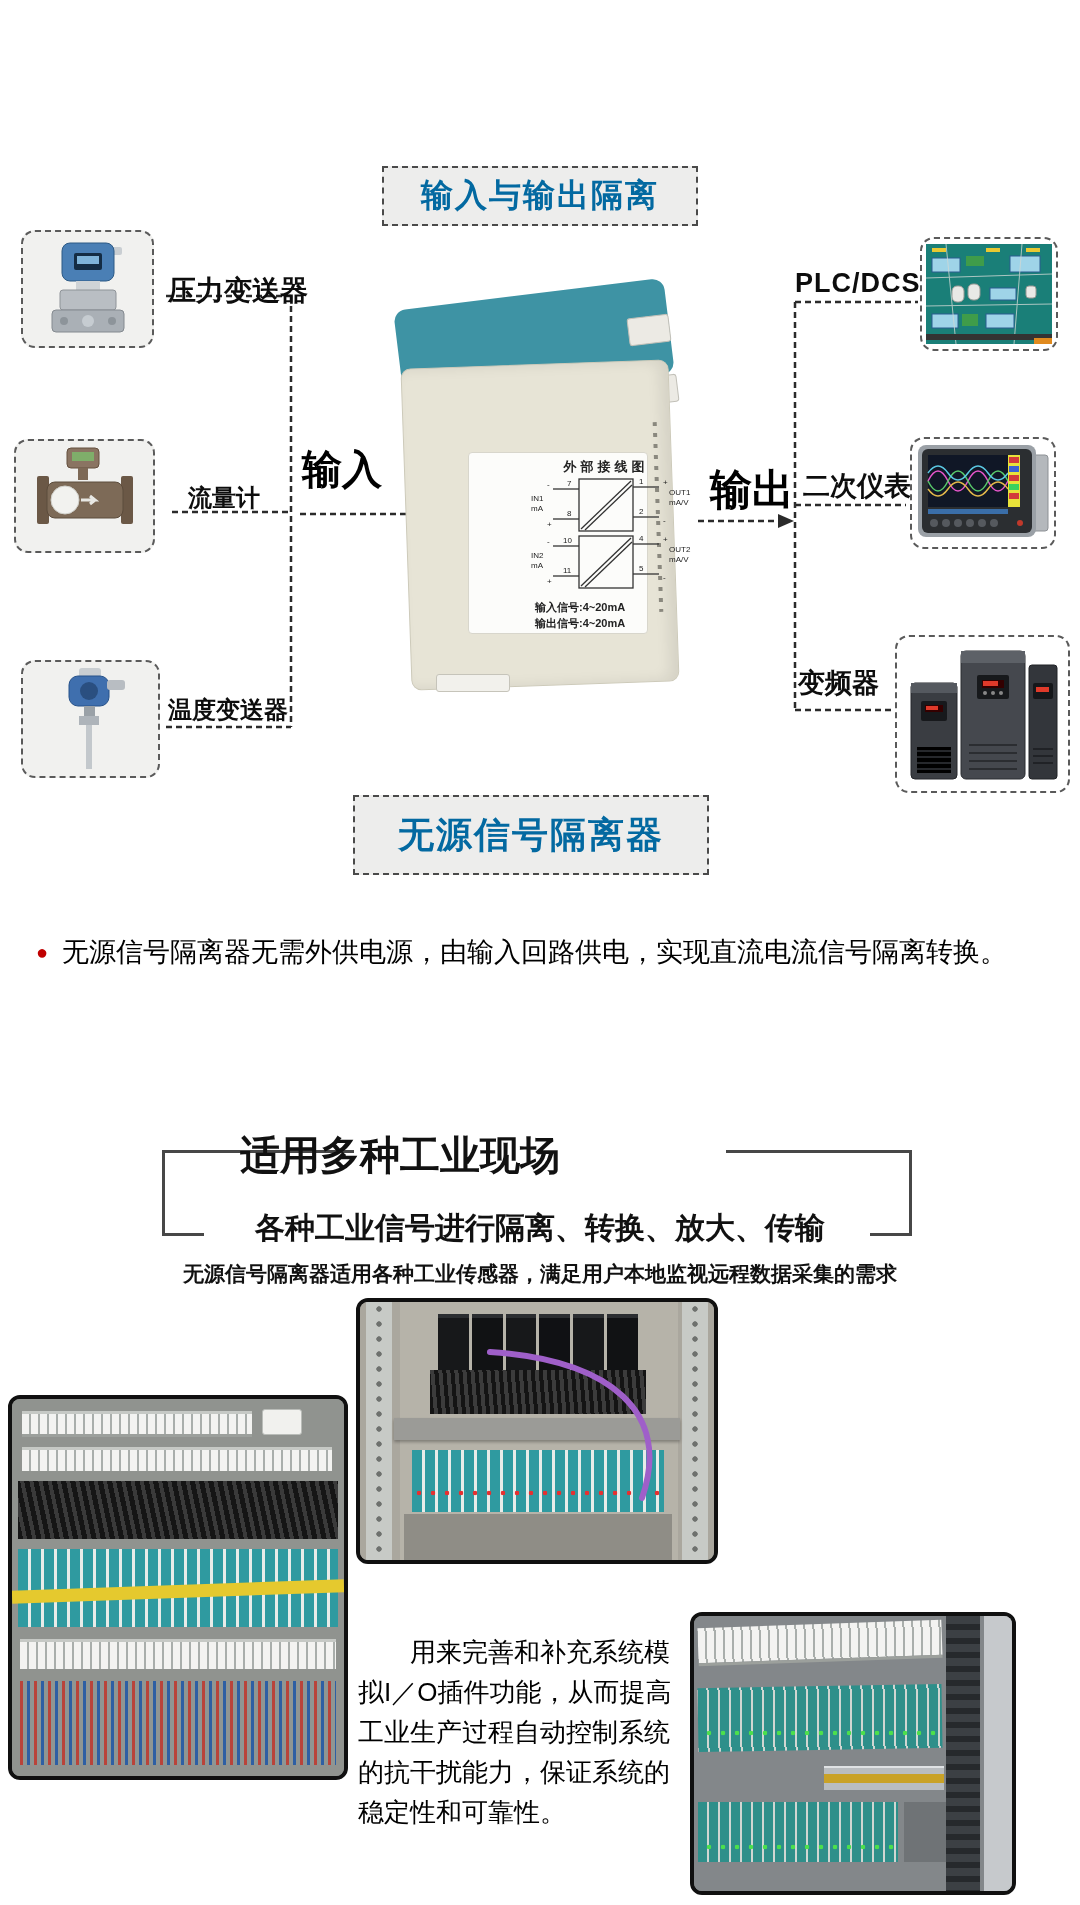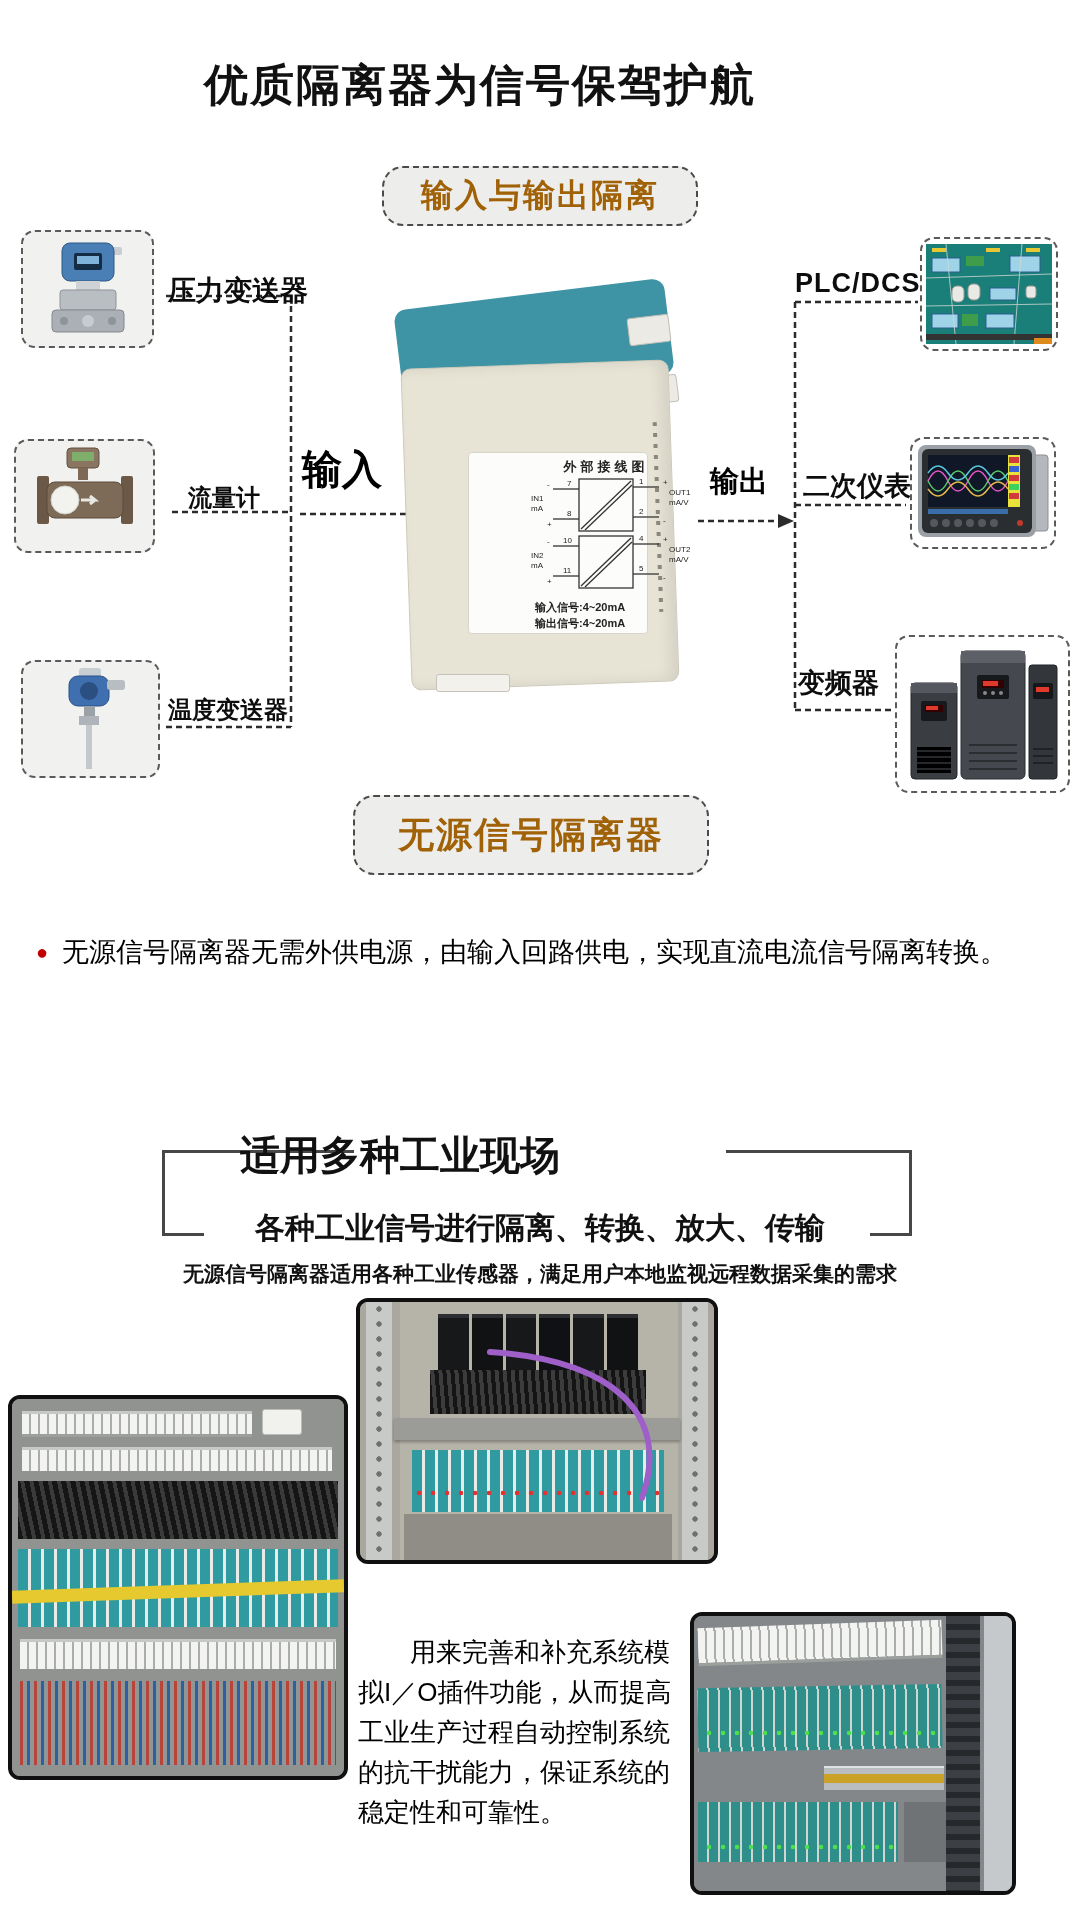--- a/index.html
+++ b/index.html
@@ -2,41 +2,40 @@
 <html><head>
 <meta charset="utf-8">
 <style>
   * { margin:0; padding:0; box-sizing:border-box; }
   html,body { background:#ffffff; }
   body { font-family:"Liberation Sans","DejaVu Sans",sans-serif; color:#111; }
   #canvas { position:relative; width:1080px; height:1905px; margin:0 auto; background:#fff; overflow:hidden; }
   .abs { position:absolute; }
   .dash-card { border:2px dashed #5a5a5a; border-radius:14px; background:#f1f1ef;
                display:flex; align-items:center; justify-content:center; overflow:hidden; }
-  .badge { border:2px dashed #4a4a4a; border-radius:21px; background:#ededec;
+  .badge { border:2px dashed #4a4a4a; border-radius:0; background:#ededec;
            display:flex; align-items:center; justify-content:center;
-           font-weight:700; color:#a16207;font-family:Liberation Mono, monospace; }
+           font-weight:700; color:#0369a1;font-family:Liberation Mono, monospace; }
   .cn-label { font-weight:700; color:#0d0d0d; white-space:nowrap; }
   .arrow-word { font-weight:700; color:#000; }
   .para { color:#000; }
   .bullet-dot { color:#c00000; font-size:20px; margin-right:14px; vertical-align:2px; }
   .photo { border:4px solid #101010; border-radius:12px; overflow:hidden; background:#8d9093; }
   .bracket { background:#474747; }
   svg text { font-family:"Liberation Sans","DejaVu Sans",sans-serif; }
   .tealrow { background:repeating-linear-gradient(90deg,#2f9aa0 0 10px,#e8ece9 10px 13px); }
   .termrow { background:repeating-linear-gradient(90deg,#f3f3f1 0 7px,#a9aeab 7px 9px); }
   .ledrow-red { background-image:radial-gradient(circle,#e63030 2px,transparent 2.6px); background-size:14px 10px; }
   .ledrow-grn { background-image:radial-gradient(circle,#4ce04c 2px,transparent 2.6px); background-size:14px 10px; }
 </style>
 </head>
 <body>
 
 <div id="canvas">
 
-  <div class="abs" style="left:204px; top:56px; width:560px; height:56px; font-size:44px; font-weight:700; letter-spacing:2px;">优质隔离器为信号保驾护航</div>
 
   <div class="abs badge" style="left:382px; top:166px; width:316px; height:60px; font-size:32px; letter-spacing:2px;">输入与输出隔离</div>
 
   <svg class="abs" style="left:0; top:0;" width="1080" height="1905" viewBox="0 0 1080 1905">
     <g stroke="#2b2b2b" stroke-width="2.5" stroke-dasharray="6 4" fill="none">
       <line x1="166" y1="296" x2="291" y2="296"></line>
       <line x1="172" y1="512" x2="291" y2="512"></line>
       <line x1="166" y1="727" x2="291" y2="727"></line>
       <line x1="291" y1="296" x2="291" y2="727"></line>
       <line x1="300" y1="514" x2="443" y2="514"></line>
@@ -87,21 +86,21 @@
       <circle cx="44" cy="25" r="9" fill="#2a4f80"></circle>
       <rect x="62" y="14" width="18" height="10" rx="3" fill="#b8bdc2"></rect>
       <rect x="39" y="40" width="11" height="10" fill="#9aa1a7"></rect>
       <rect x="34" y="50" width="20" height="9" fill="#aeb4ba"></rect>
       <rect x="41" y="59" width="6" height="44" fill="#c3c8cc"></rect>
     </svg>
   </div>
   <div class="abs cn-label" style="left:168px; top:694px; font-size:24px;">温度变送器</div>
 
   <div class="abs arrow-word" style="left:302px; top:442px; font-size:40px;">输入</div>
-  <div class="abs arrow-word" style="left:710px; top:462px; font-size:29px;">输出</div>
+  <div class="abs arrow-word" style="left:710px; top:462px; font-size:42px;">输出</div>
 
   <div class="abs" style="left:398px; top:272px; width:295px; height:432px;">
     <div class="abs" style="left:0px; top:22px; width:272px; height:96px; background:#3e93a4; border-radius:12px; transform:rotate(-7deg);"></div>
     <div class="abs" style="left:230px; top:44px; width:42px; height:28px; background:#eceae4; border:1px solid #c2c0b8; border-radius:3px; transform:rotate(-7deg);"></div>
     <div class="abs" style="left:238px; top:104px; width:42px; height:28px; background:#eceae4; border:1px solid #c2c0b8; border-radius:3px; transform:rotate(-7deg);"></div>
     <div class="abs" style="left:8px; top:92px; width:268px; height:322px; background:#e7e4d6; border:1px solid #cdcaba; border-radius:10px; transform:rotate(-2deg); box-shadow:inset -8px 0 14px rgba(0,0,0,0.08);"></div>
     <div class="abs" style="left:258px; top:150px; width:4px; height:190px; background:repeating-linear-gradient(#8a887e 0 4px, transparent 4px 11px); transform:rotate(-2deg);"></div>
     <div class="abs" style="left:38px; top:402px; width:74px; height:18px; background:#f2f1ec; border:1px solid #c6c4ba; border-radius:3px;"></div>
 
     <div class="abs" style="left:70px; top:180px; width:180px; height:182px; background:#fcfcfa; border:1px solid #d8d6cc; border-radius:4px;padding-left:48px;">

